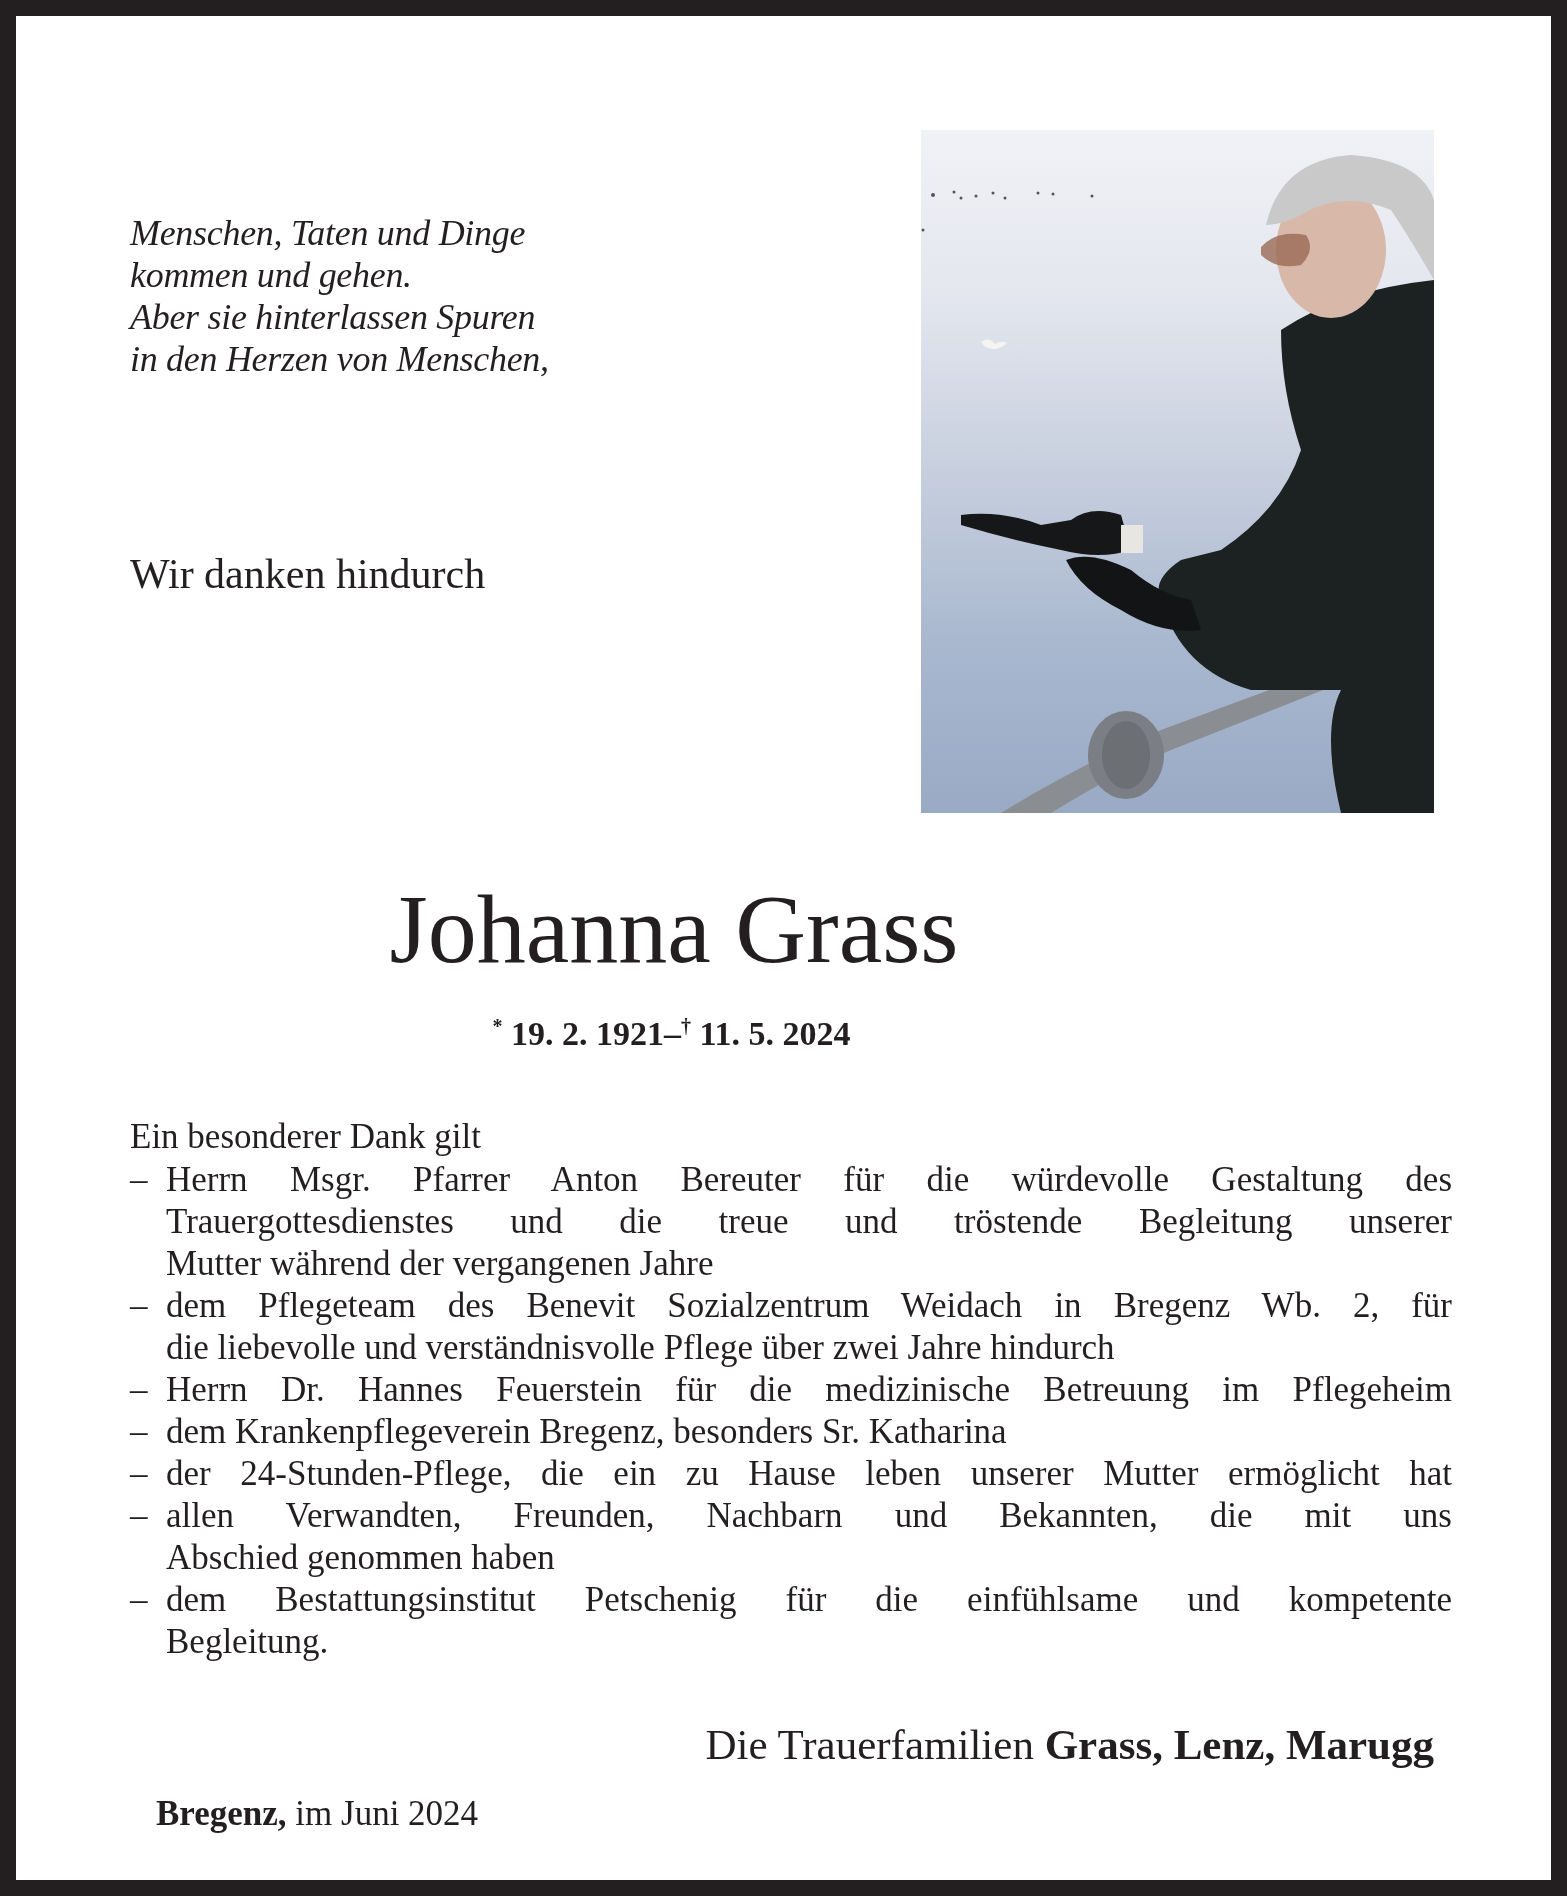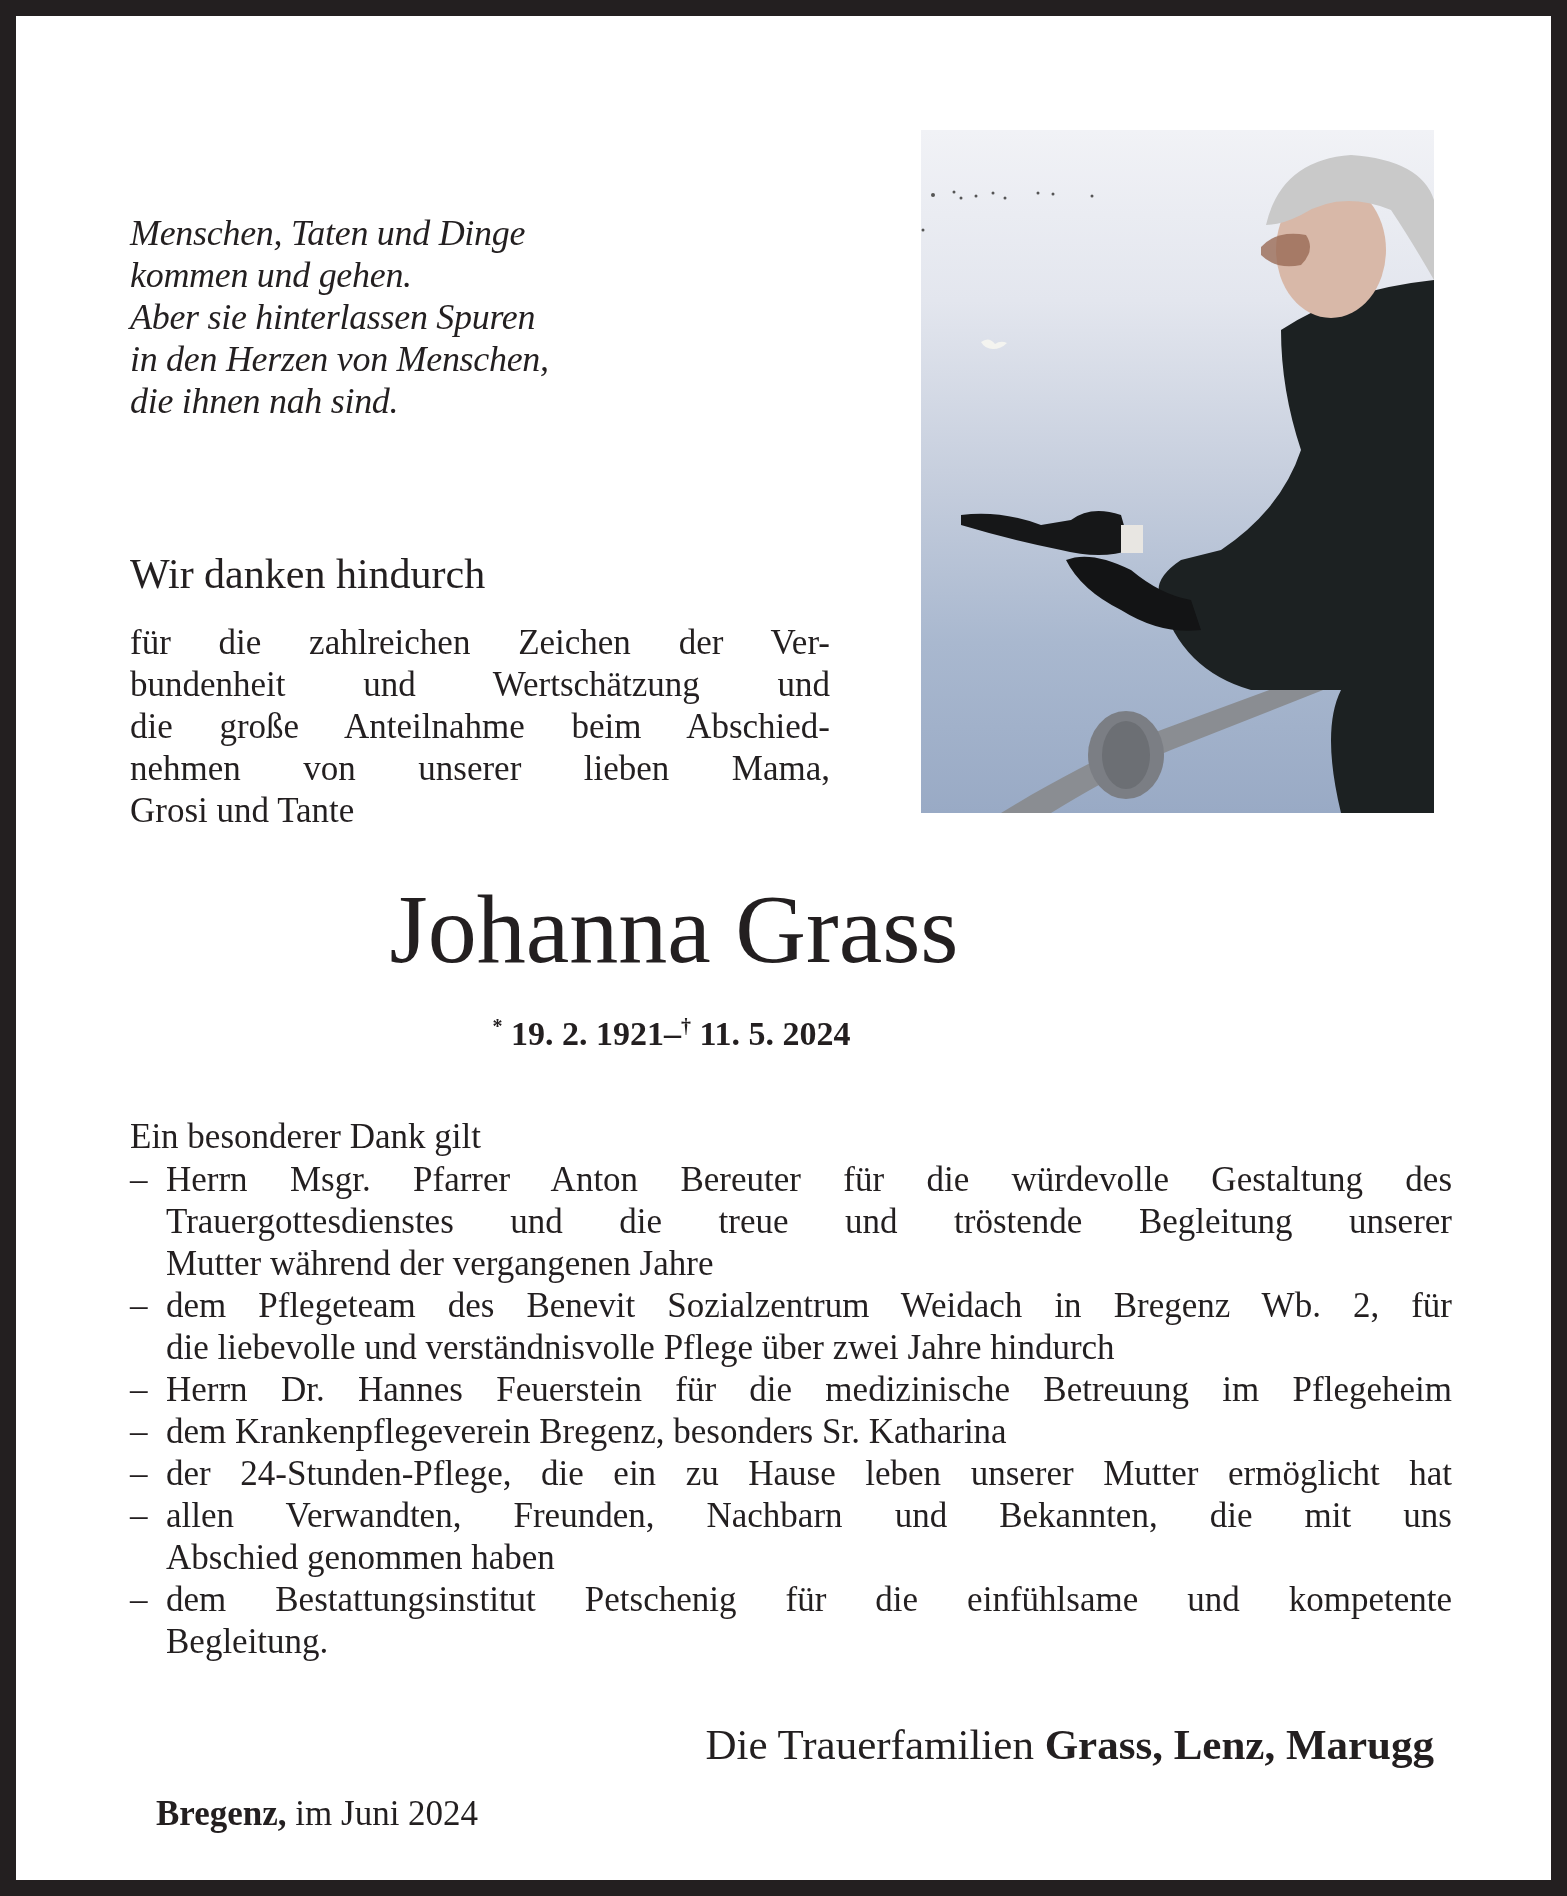--- a/index.html
+++ b/index.html
@@ -119,32 +119,24 @@
 </head>
 <body>
 
 <div class="page">
 
   <div class="abs poem">
     <div>Menschen, Taten und Dinge</div>
     <div>kommen und gehen.</div>
     <div>Aber sie hinterlassen Spuren</div>
     <div>in den Herzen von Menschen,</div>
-    <div>die ihnen nah sind.</div>
   </div>
 
   <div class="abs thanks-title">Wir danken hindurch</div>
 
-  <div class="abs thanks-body">
-    <span class="jl">für die zahlreichen Zeichen der Ver-</span>
-    <span class="jl">bundenheit und Wertschätzung und</span>
-    <span class="jl">die große Anteilnahme beim Abschied-</span>
-    <span class="jl">nehmen von unserer lieben Mama,</span>
-    <span class="ll">Grosi und Tante</span>
-  </div>
 
   <div class="abs photo" title="Photo of Johanna Grass feeding birds at a lakeside railing">
     <svg viewBox="0 0 513 683" preserveAspectRatio="none">
 
       <g fill="#555">
         <circle cx="12" cy="65" r="2"></circle>
           <circle cx="33" cy="62" r="1.5"></circle>
           <circle cx="40" cy="68" r="1.5"></circle>
         <circle cx="55" cy="66" r="1.5"></circle>
           <circle cx="72" cy="63" r="1.5"></circle>

